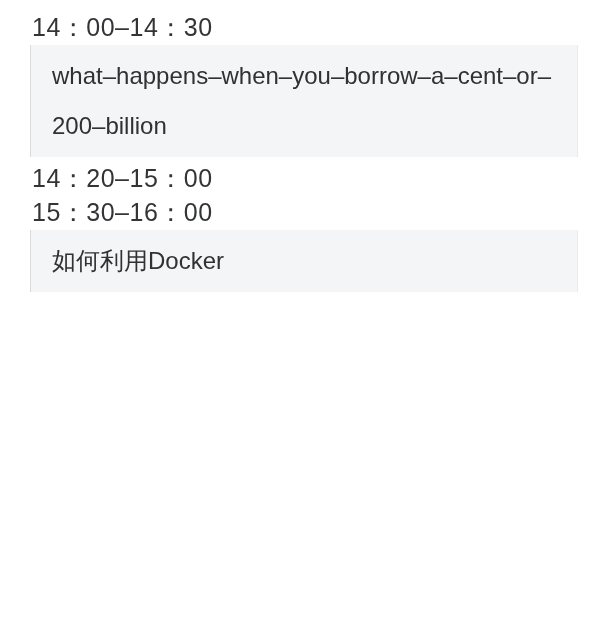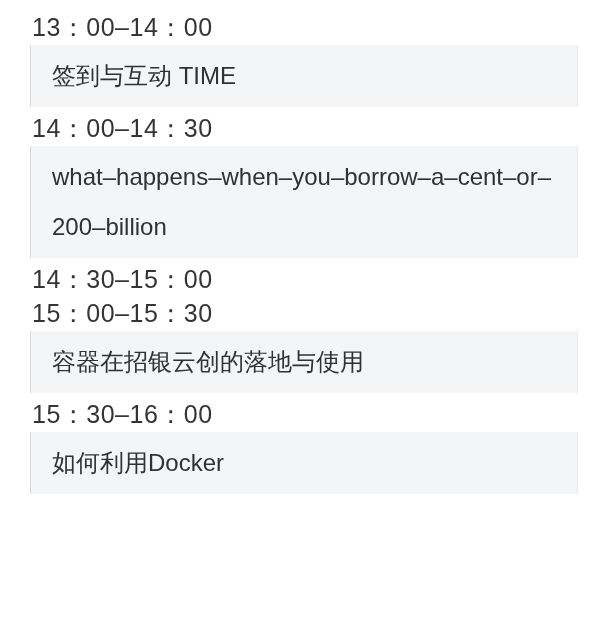--- a/index.html
+++ b/index.html
@@ -38,44 +38,32 @@
     line-height: 50px;
     color: #303134;
     word-break: break-word;
   }
 </style>
 </head>
 <body>
 
 <main>
 
-  <section class="slot">
-    <p class="time">13：00–14：00</p>
-    <div class="session-box">
-      <span class="session-title">签到与互动 TIME</span>
-    </div>
-  </section>
 
   <section class="slot">
     <p class="time">14：00–14：30</p>
     <div class="session-box">
       <span class="session-title">what–happens–when–you–borrow–a–cent–or–200–billion</span>
     </div>
   </section>
 
   <section class="slot">
-    <p class="time">14：30–15：00</p>
+    <p class="time">14：20–15：00</p>
   </section>
 
-  <section class="slot">
-    <p class="time">15：00–15：30</p>
-    <div class="session-box">
-      <span class="session-title">容器在招银云创的落地与使用</span>
-    </div>
-  </section>
 
   <section class="slot">
     <p class="time">15：30–16：00</p>
     <div class="session-box">
       <span class="session-title">如何利用Docker</span>
     </div>
   </section>
 
 </main>
 

